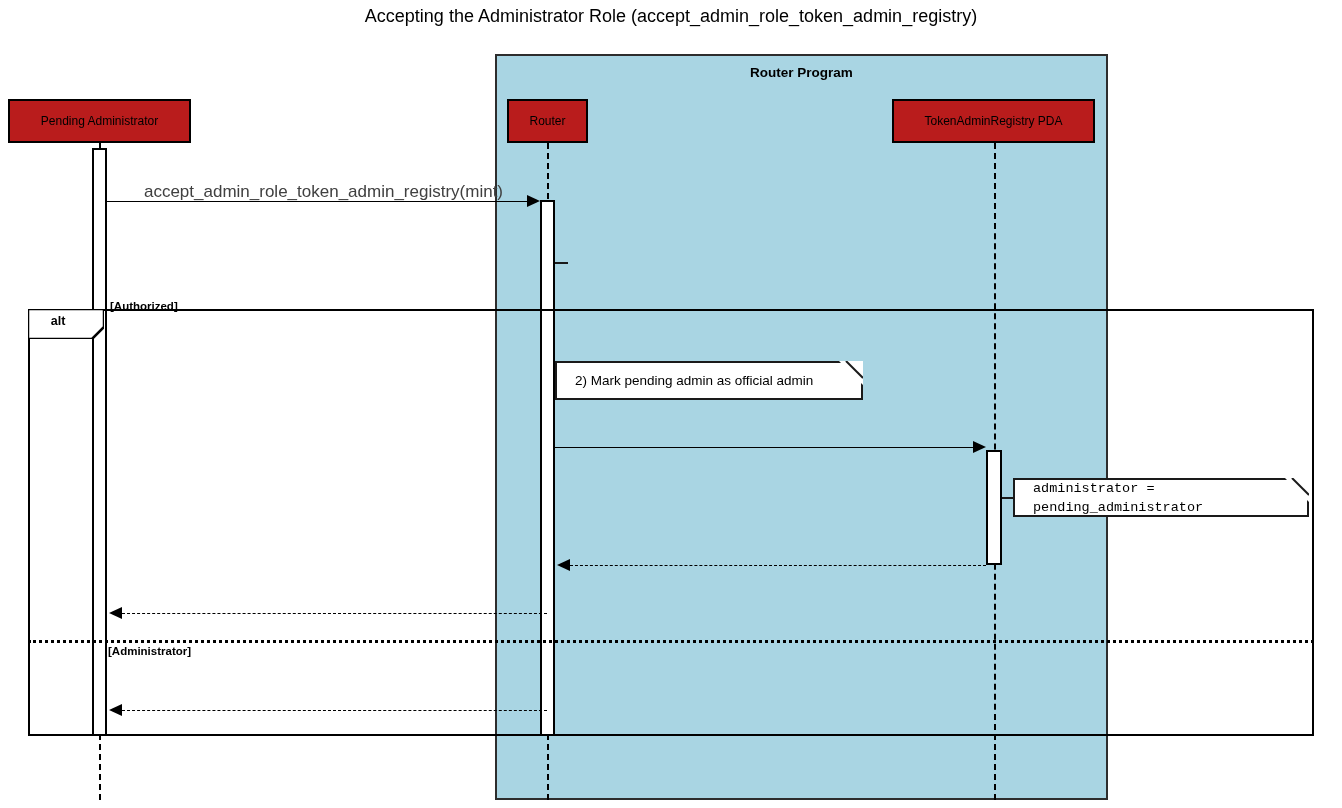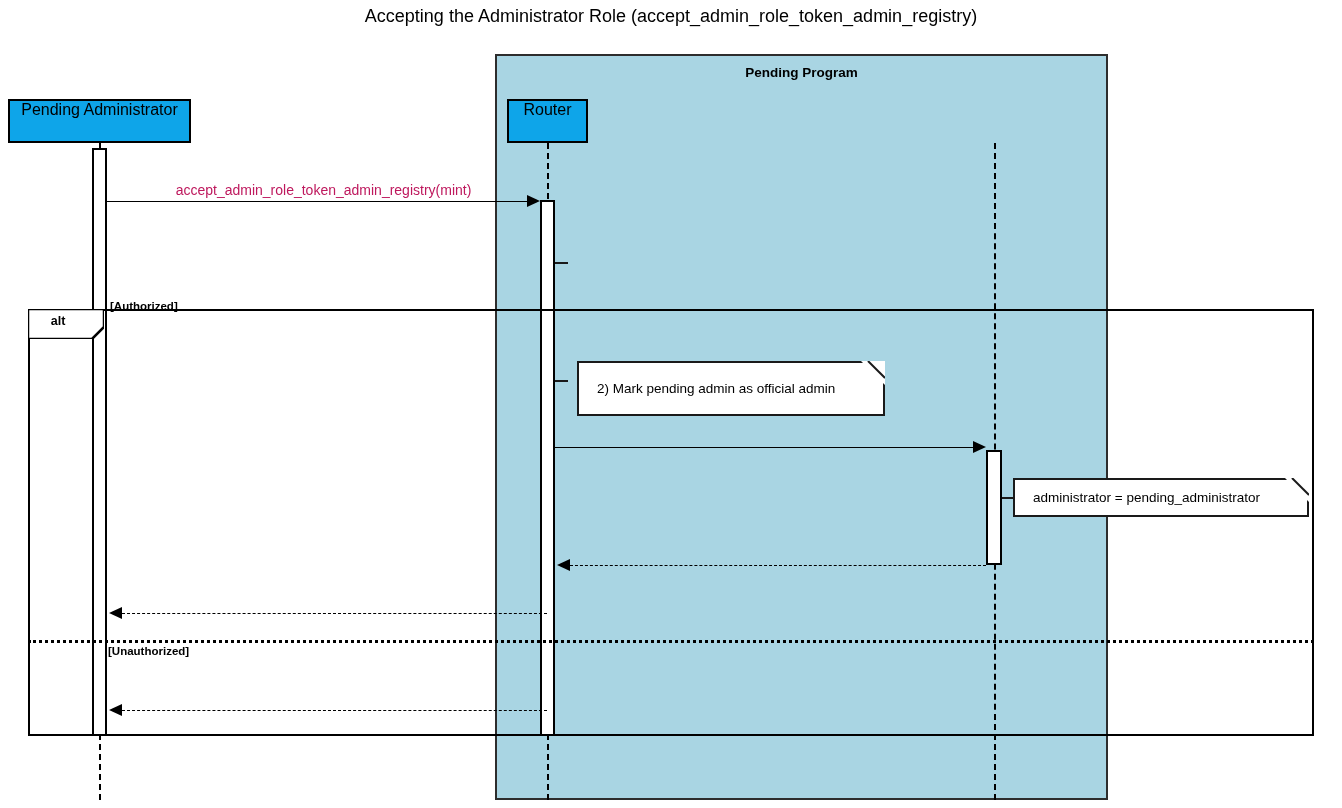--- a/index.html
+++ b/index.html
@@ -46,25 +46,25 @@
     font-size: 13.5px;
     font-weight: bold;
     color: #000;
   }
 
   
   .participant {
     position: absolute;
     box-sizing: border-box;
     border: 2.5px solid #000;
-    background: #0ea5e9;
+    background: #b91c1c;
     display: flex;
-    align-items: flex-start;
+    align-items: center;
     justify-content: center;
-    font-size: 16px;
+    font-size: 12px;
     color: #000;
     white-space: nowrap;
   }
 
   
   .lifeline {
     position: absolute;
     width: 0;
     border-left: 2px dashed #000;
   }
@@ -96,22 +96,22 @@
     border-bottom: 6px solid transparent;
     border-left: 13px solid #000;
   }
   .arrowhead.left {
     border-top: 6px solid transparent;
     border-bottom: 6px solid transparent;
     border-right: 13px solid #000;
   }
   .msg-label {
     position: absolute;
-    font-size: 14px;
-    color: #be185d;
+    font-size: 17px;
+    color: #404040;
     white-space: nowrap;
     text-align: center;
     background: transparent;
   }
 
   
   .note {
     position: absolute;
     box-sizing: border-box;
     background: #ffffff;
@@ -160,21 +160,21 @@
   }
 </style>
 </head>
 <body>
 
 <div id="canvas">
 
   <div class="diagram-title">Accepting the Administrator Role (accept_admin_role_token_admin_registry)</div>
 
   <div class="group-box" style="left:495px; top:54px; width:613px; height:746px;">
-    <div class="group-label">Pending Program</div>
+    <div class="group-label">Router Program</div>
   </div>
 
   <div class="lifeline" style="left:99px; top:143px; height:657px;"></div>
 
   <div class="lifeline" style="left:547px; top:143px; height:657px;"></div>
 
   <div class="lifeline" style="left:994px; top:143px; height:657px;"></div>
 
   <div class="activation" style="left:92px; top:148px; width:15px; height:588px;"></div>
 
@@ -183,63 +183,66 @@
   <div class="activation" style="left:986px; top:450px; width:16px; height:115px;"></div>
 
   <div class="participant" style="left:8px; top:99px; width:183px; height:44px;">
     <span>Pending Administrator</span>
   </div>
 
   <div class="participant" style="left:507px; top:99px; width:81px; height:44px;">
     <span>Router</span>
   </div>
 
+  <div class="participant" style="left:892px; top:99px; width:203px; height:44px;">
+    <span>TokenAdminRegistry PDA</span>
+  </div>
 
   <div class="msg-label" style="left:107px; top:182px; width:433px;">accept_admin_role_token_admin_registry(mint)</div>
   <div class="msg-line" style="left:107px; top:201px; width:420px;"></div>
   <div class="arrowhead right" style="left:527px; top:195px;"></div>
 
   <div class="note-connector" style="left:555px; top:262px; width:13px;"></div>
 
   <div class="frag" style="left:28px; top:309px; width:1286px; height:427px;"></div>
 
   <svg style="position:absolute; left:28px; top:309px; width:76px; height:30px;" viewBox="0 0 76 30" preserveAspectRatio="none">
     <polygon points="0,0 76,0 76,18 64,30 0,30" fill="#ffffff" stroke="#000" stroke-width="2.5"></polygon>
   </svg>
   <div style="position:absolute; left:28px; top:314px; width:60px; text-align:center; font-size:12.5px; font-weight:bold; color:#000;">alt</div>
 
   <div class="frag-guard" style="left:110px; top:300px;">[Authorized]</div>
 
   <div class="note-connector" style="left:555px; top:380px; width:13px;"></div>
-  <div class="note" style="left:577px; top:361px; width:308px; height:55px;">
+  <div class="note" style="left:555px; top:361px; width:308px; height:39px;">
     <span>2) Mark pending admin as official admin</span>
     <svg class="fold-diag" viewBox="0 0 24 24">
       <polygon points="24,0 24,24 0,0" fill="#ffffff"></polygon>
       <polyline points="7,0 24,17" fill="none" stroke="#1a1a1a" stroke-width="2"></polyline>
     </svg>
   </div>
 
   <div class="msg-line" style="left:555px; top:447px; width:418px;"></div>
   <div class="arrowhead right" style="left:973px; top:441px;"></div>
 
   <div class="note-connector" style="left:1002px; top:497px; width:12px;"></div>
-  <div class="note" style="left:1013px; top:478px; width:296px; height:39px;">
+  <div class="note" style="left:1013px; top:478px; width:296px; height:39px;font-family:Liberation Mono, monospace;">
     <span>administrator = pending_administrator</span>
     <svg class="fold-diag" viewBox="0 0 24 24">
       <polygon points="24,0 24,24 0,0" fill="#ffffff"></polygon>
       <polyline points="7,0 24,17" fill="none" stroke="#1a1a1a" stroke-width="2"></polyline>
     </svg>
   </div>
 
   <div class="msg-line dashed" style="left:570px; top:565px; width:416px;"></div>
   <div class="arrowhead left" style="left:557px; top:559px;"></div>
 
   <div class="msg-line dashed" style="left:122px; top:613px; width:425px;"></div>
   <div class="arrowhead left" style="left:109px; top:607px;"></div>
 
   <div class="frag-divider" style="left:28px; top:640px; width:1286px;"></div>
 
-  <div class="frag-guard" style="left:108px; top:645px;">[Unauthorized]</div>
+  <div class="frag-guard" style="left:108px; top:645px;">[Administrator]</div>
 
   <div class="msg-line dashed" style="left:122px; top:710px; width:425px;"></div>
   <div class="arrowhead left" style="left:109px; top:704px;"></div>
 
 </div>
 
 </body></html>

